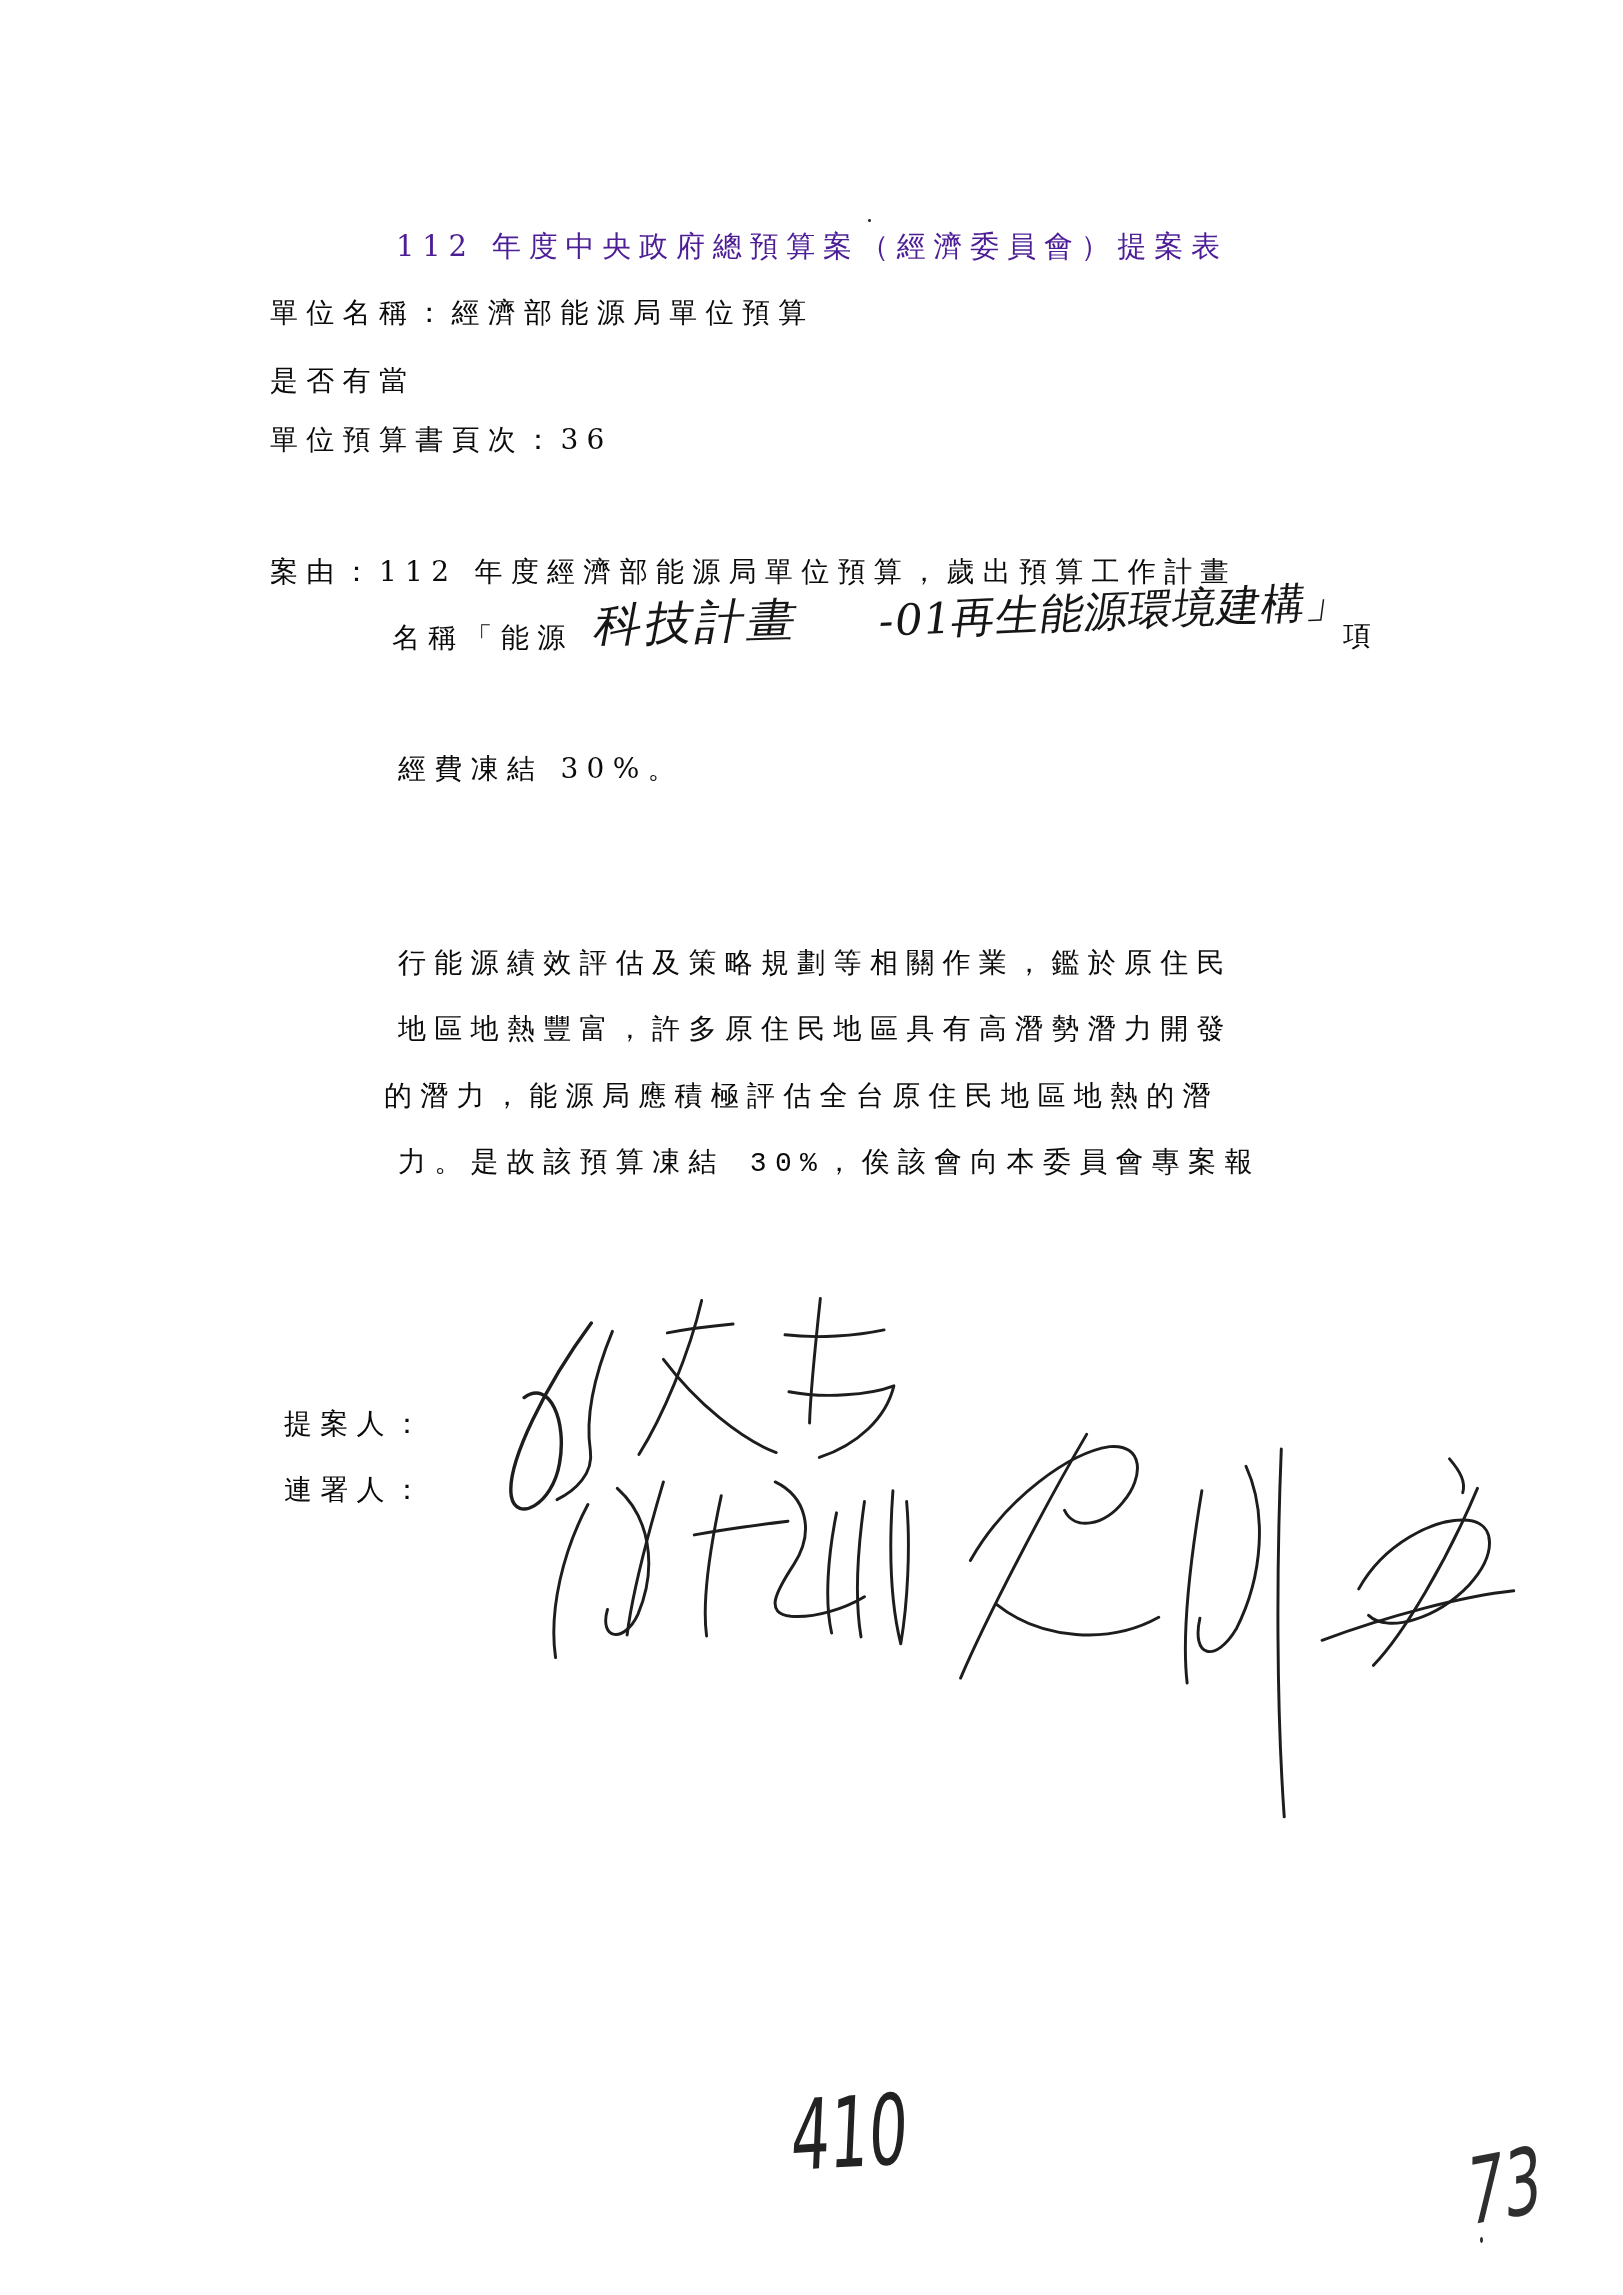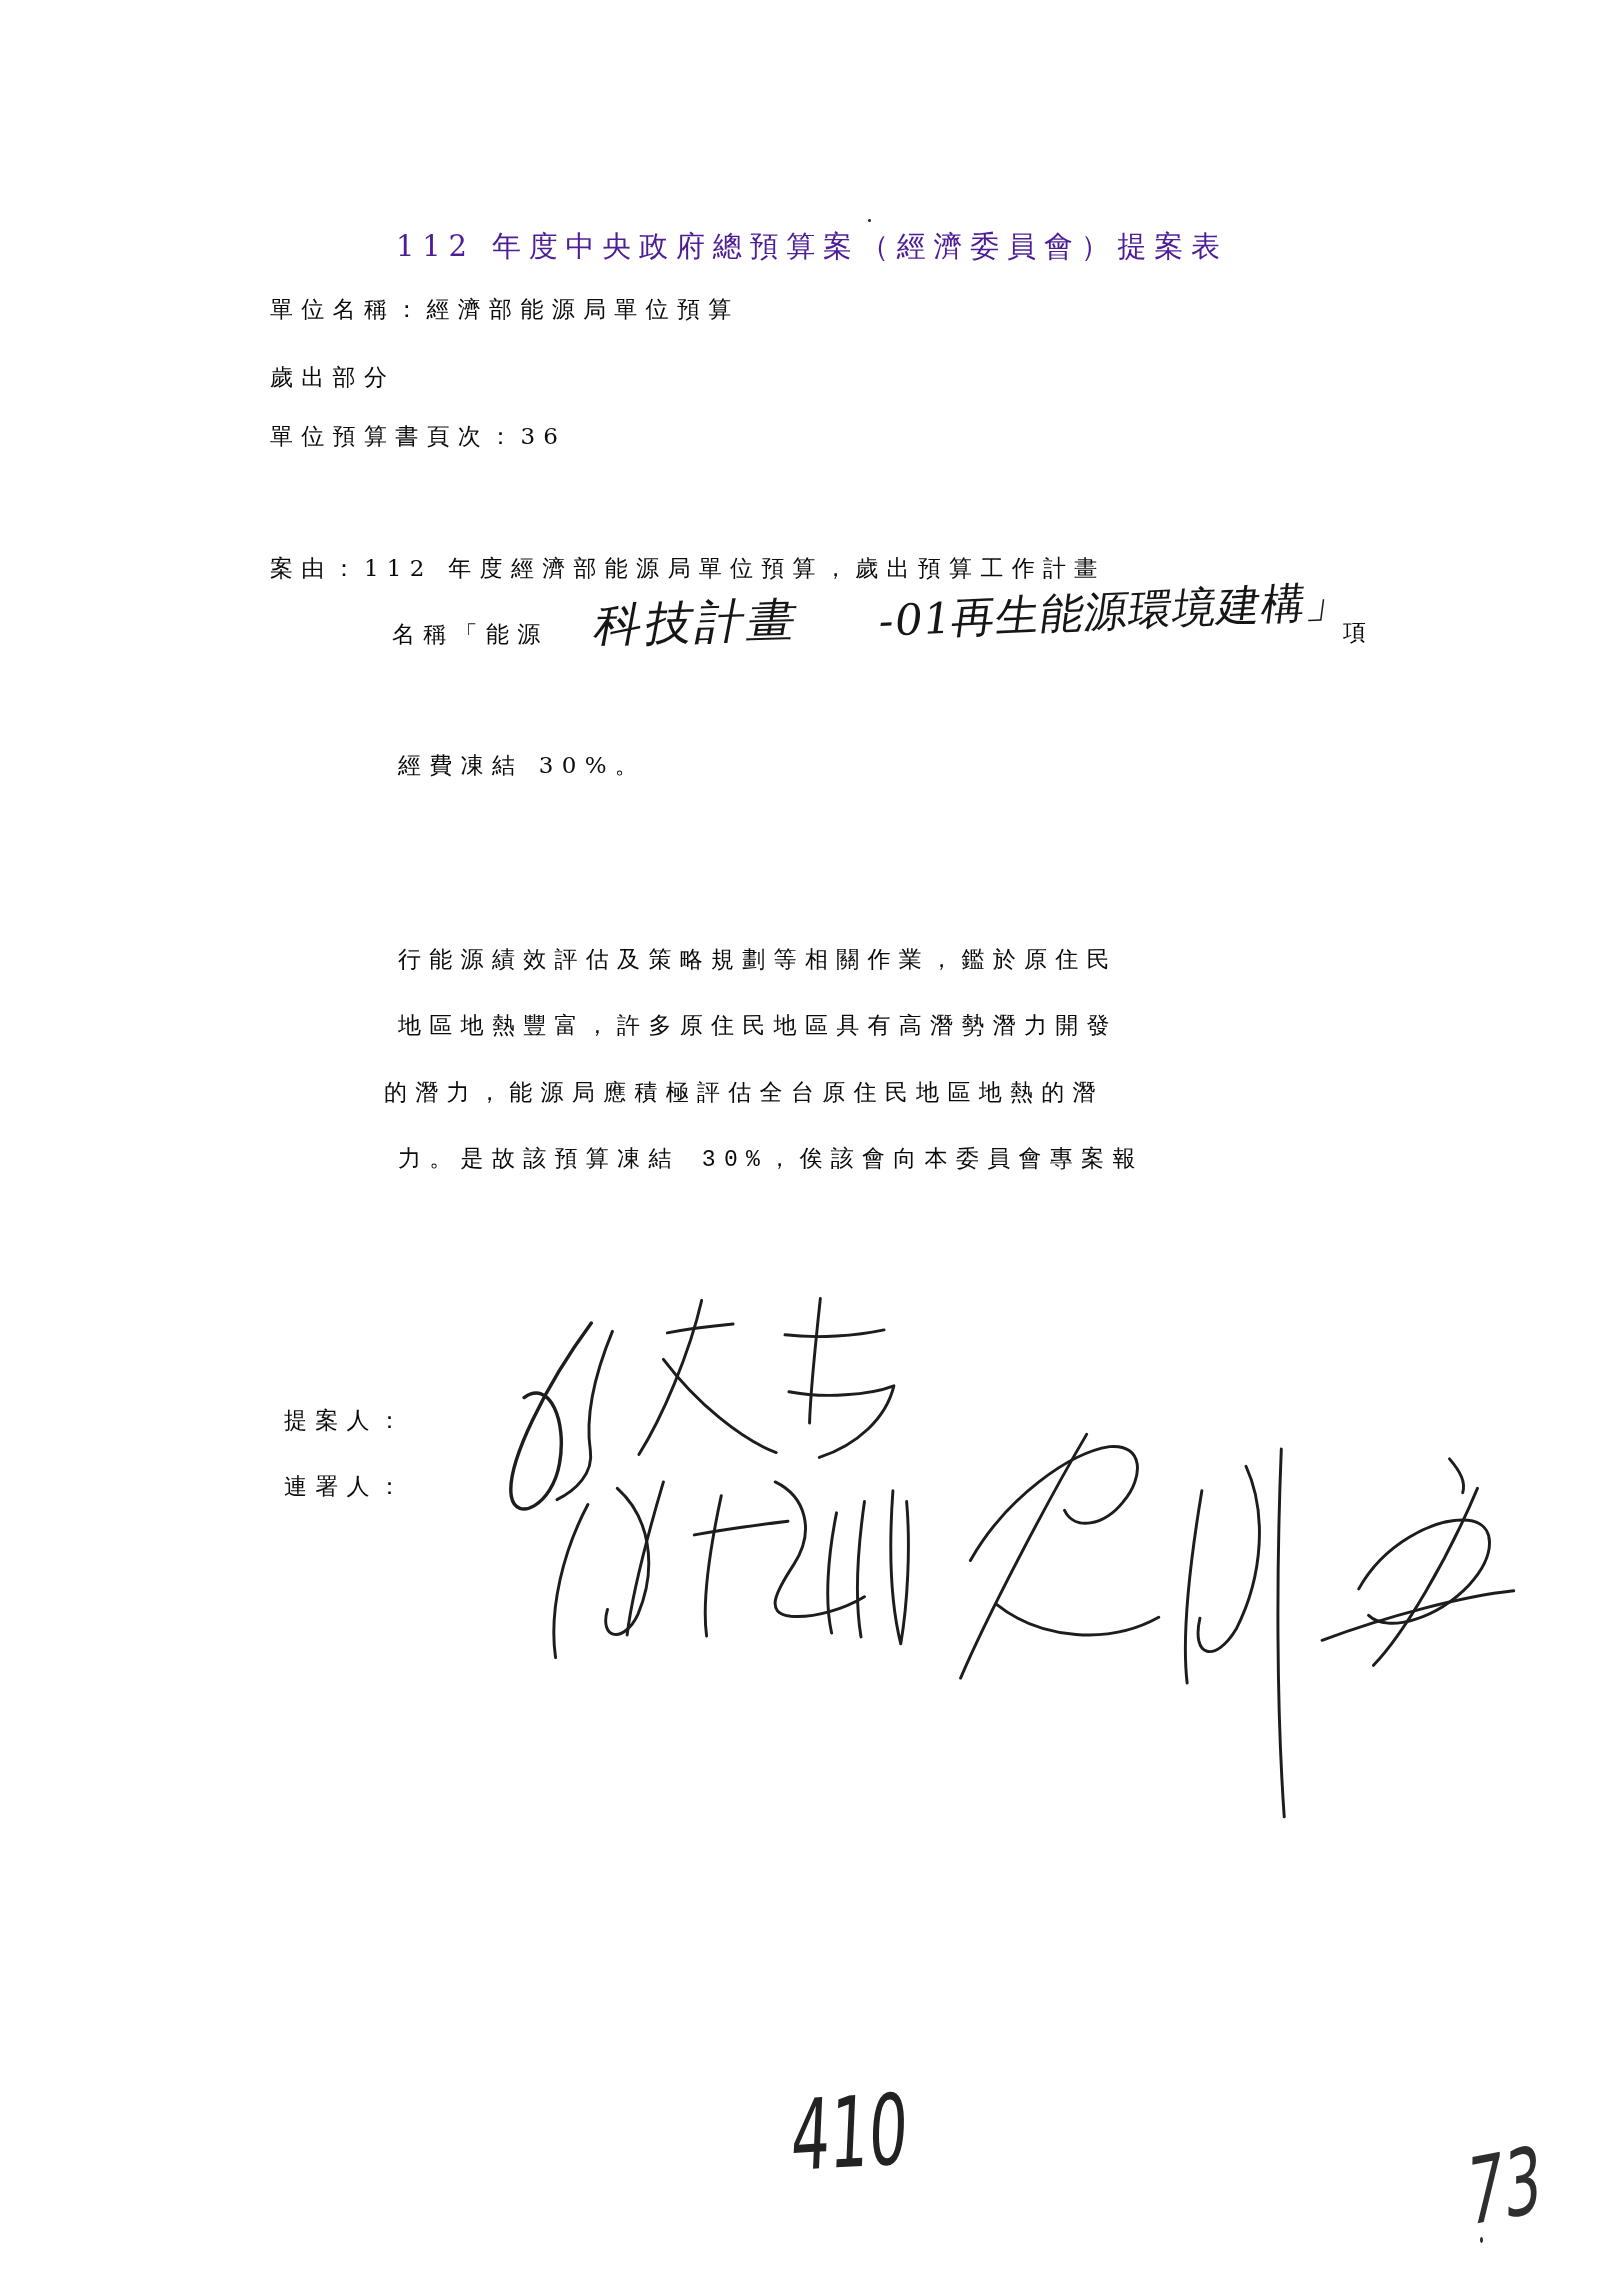--- a/index.html
+++ b/index.html
@@ -8,21 +8,21 @@
     width: 1624px;
     height: 2295px;
     background: #ffffff;
     font-family: "DejaVu Serif", "Liberation Serif", serif;
     color: #0b0b0b;
     overflow: hidden;
   }
   .line {
     position: absolute;
     white-space: nowrap;
-    font-size: 23px;
+    font-size: 28px;
     letter-spacing: 8.3px;
     color: #0b0b0b;
   }
   .title-line {
     position: absolute;
     left: 0;
     width: 100%;
     text-align: center;
     white-space: nowrap;
     font-size: 29px;
@@ -80,21 +80,21 @@
 </style>
 </head>
 <body>
 
 <div class="page">
 
   <div class="title-line" style="top:227px;">112 年度中央政府總預算案（經濟委員會）提案表</div>
 
   <div class="line" style="left:270px; top:294px;">單位名稱：經濟部能源局單位預算</div>
 
-  <div class="line" style="left:270px; top:362px;">歲出部分</div>
+  <div class="line" style="left:270px; top:362px;">是否有當</div>
 
   <div class="line" style="left:270px; top:421px;">單位預算書頁次：36</div>
 
   <div class="line" style="left:270px; top:553px;">
     <span>案由：</span><span>112 年度經濟部能源局單位預算，歲出預算工作計畫</span>
   </div>
 
   <div class="line" style="left:392px; top:619px;">名稱「能源</div>
 
   <div class="hw hw-anno-1" style="left:601px; top:594px;">科技計畫</div>

